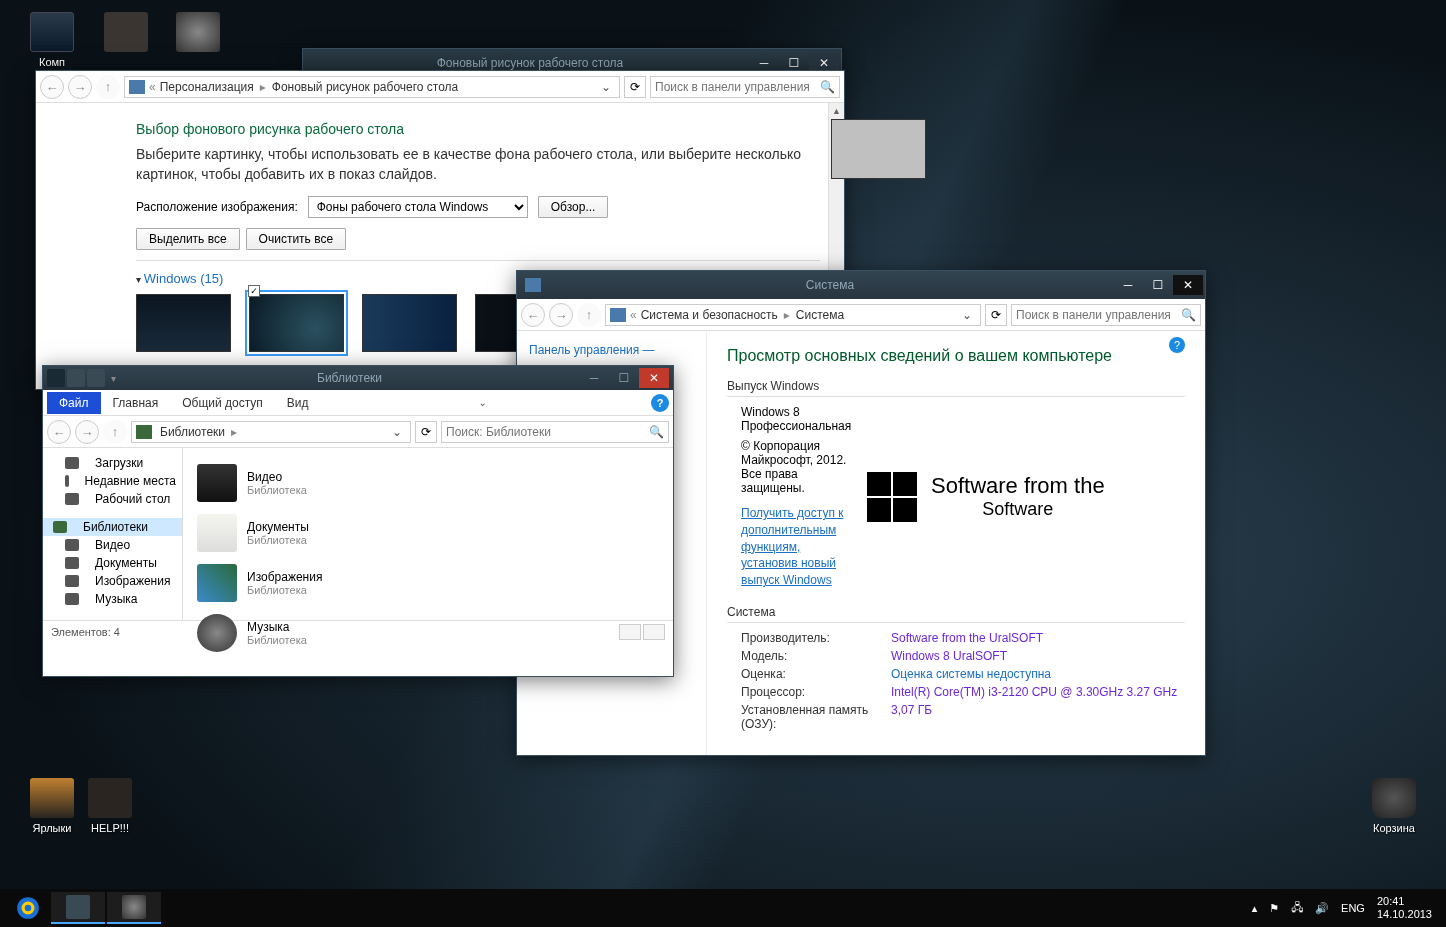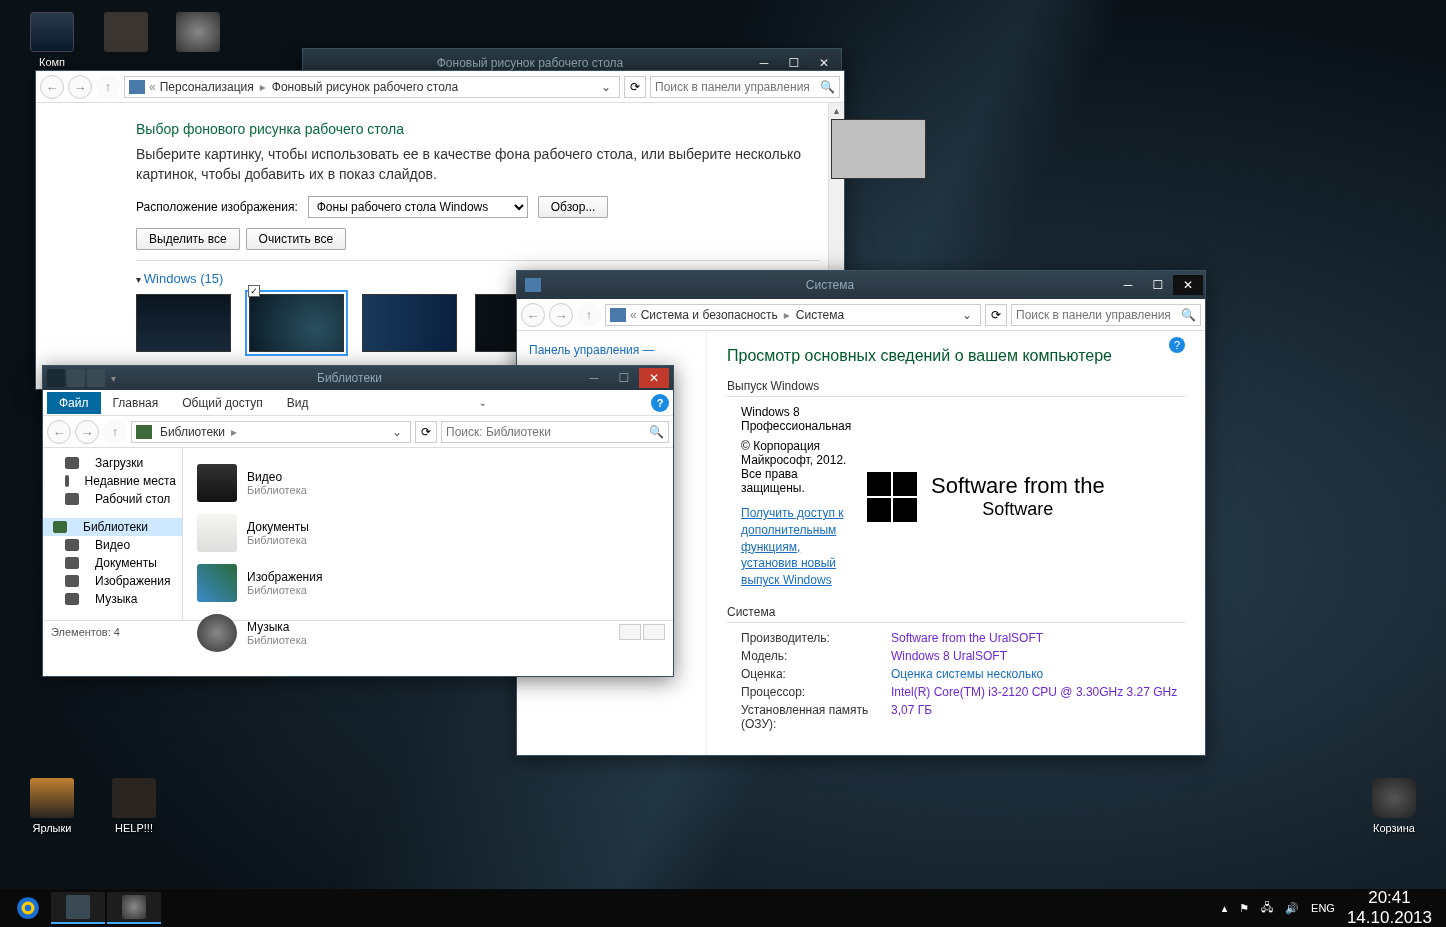--- a/index.html
+++ b/index.html
@@ -42,21 +42,21 @@
 .thumb-header::before { content: "▾ "; font-size: 10px; color: #333; }
 .thumbs { display: flex; gap: 18px; flex-wrap: wrap; }
 .thumb { width: 95px; height: 58px; background: #1a2530; border: 1px solid #333; cursor:pointer; position:relative;}
 .thumb.sel { outline: 2px solid #3a9af7; outline-offset: 2px; }
 .thumb .chk { position:absolute; top:-10px; left:-2px; width:12px;height:12px; background:#fff;border:1px solid #666; font-size:9px;display:flex;align-items:center;justify-content:center;}
 
 
 .exp-qat { height: 24px; background: linear-gradient(#324450,#283540); display:flex; align-items:center; padding:0 4px; gap:2px;}
 .exp-qat .q { width:18px; height:18px; background:#1a2a35; border-radius:2px;}
 .exp-menubar { height: 26px; background: #fff; border-bottom: 1px solid #ddd; display: flex; align-items: center; padding: 0 4px; font-size: 12px; }
-.exp-menubar .file { background: #0369a1; color: #fff; padding: 4px 12px; cursor:pointer;}
+.exp-menubar .file { background: #1d4ed8; color: #fff; padding: 4px 12px; cursor:pointer;}
 .exp-menubar .tab { padding: 4px 12px; color: #333; cursor:pointer;}
 .exp-menubar .help { margin-left: auto; width: 18px; height: 18px; background: #1a8ae2; color: #fff; border-radius: 50%; display: flex; align-items: center; justify-content: center; font-size: 11px; font-weight:bold; cursor:pointer; }
 .exp-body { display: flex; height: calc(100% - 138px); }
 .exp-tree { width: 140px; border-right: 1px solid #ddd; padding: 6px 0; font-size: 12px; overflow:hidden;}
 .exp-tree .item { padding: 2px 6px 2px 22px; cursor: pointer; white-space:nowrap; display:flex; align-items:center; gap:16px;}
 .exp-tree .item.sel { background: #cde8ff; }
 .exp-tree .item .i { width:14px; height:12px; background:#555; border-radius:2px; display:inline-block;}
 .exp-list { flex: 1; padding: 10px; }
 .libitem { display: flex; align-items: center; gap: 10px; padding: 6px 4px; cursor:pointer;}
 .libitem .icon { width: 40px; height: 38px; background: #ddd; border-radius:3px;}
@@ -89,21 +89,21 @@
 .helpicon { width:16px;height:16px; background:#1a8ae2; border-radius:50%; color:#fff; font-size:11px; display:flex;align-items:center;justify-content:center; position:absolute; top:6px; right:20px;}
 
 
 .taskbar { position: absolute; bottom: 0; left: 0; right: 0; height: 38px; background: #0a0a0a; display: flex; align-items: center; padding: 0 6px; }
 .taskbar .start { width: 44px; height: 32px; display: flex; align-items: center; justify-content: center; cursor: pointer; }
 .taskbar .app { width: 54px; height: 32px; margin: 0 1px; display: flex; align-items: center; justify-content: center; cursor: pointer; background: rgba(255,255,255,0.05); border-bottom:2px solid transparent;}
 .taskbar .app.active { border-bottom:2px solid #4aa8ff; background: rgba(255,255,255,0.08);}
 .taskbar .app .ico{width:24px;height:24px;background:#3a4a55;border-radius:2px;}
 .tray { margin-left: auto; display: flex; align-items: center; gap: 12px; color: #fff; font-size: 11px; padding-right: 8px; }
 .tray .ticon { cursor:pointer;}
-.clock { text-align: center; line-height: 1.2; font-size:17px;}
+.clock { line-height: 1.2; font-size:11px;}
 
 .scrollbar-v { position:absolute; right:0; top:0; bottom:0; width:16px; background:#f0f0f0; border-left:1px solid #ddd;}
 .scrollbar-v .thumb { position:absolute; top:16px; left:2px; right:2px; height:60px; background:#c0c0c0;}
 .scrollbar-v .arr { position:absolute; left:0;right:0; height:16px; display:flex;align-items:center;justify-content:center; font-size:9px; color:#666;}
 </style>
 </head>
 <body>
 
 <div class="desktop-bg"></div>
 
@@ -114,21 +114,21 @@
 <div class="desktop-icon" style="top:12px;left:92px">
   <div class="ico" style="background:#3a3530;"></div>
 </div>
 <div class="desktop-icon" style="top:12px;left:164px">
   <div class="ico" style="background:radial-gradient(#888,#333);"></div>
 </div>
 <div class="desktop-icon" style="top:778px;left:18px">
   <div class="ico" style="background:linear-gradient(#c08030,#2a2520);"></div>
   <span>Ярлыки</span>
 </div>
-<div class="desktop-icon" style="top:778px;left:100px">
+<div class="desktop-icon" style="top:778px;left:76px">
   <div class="ico" style="background:#2a2520;"></div>
   <span>HELP!!!</span>
 </div>
 <div class="desktop-icon" style="top:778px;right:18px">
   <div class="ico" style="background:radial-gradient(#555,#222);border-radius:6px 6px 10px 10px;"></div>
   <span>Корзина</span>
 </div>
 
 <div class="window" style="top:48px; left:302px; width:540px; height:30px; background:#283540;z-index:1;">
   <div class="titlebar" style="background:linear-gradient(#2a3a45,#1f2c35);">
@@ -370,21 +370,21 @@
           <div class="sys-row">
               <span class="k">Производитель:</span>
               <span class="v">Software from the UralSOFT</span>
             </div>
           <div class="sys-row">
               <span class="k">Модель:</span>
               <span class="v">Windows 8 UralSOFT</span>
             </div>
           <div class="sys-row">
               <span class="k">Оценка:</span>
-              <span class="v link">Оценка системы несколько</span>
+              <span class="v link">Оценка системы недоступна</span>
             </div>
           <div class="sys-row">
               <span class="k">Процессор:</span>
               <span class="v">Intel(R) Core(TM) i3-2120 CPU @ 3.30GHz   3.27 GHz</span>
             </div>
           <div class="sys-row">
               <span class="k">Установленная память (ОЗУ):</span>
               <span class="v">3,07 ГБ</span>
             </div>
         </div>

